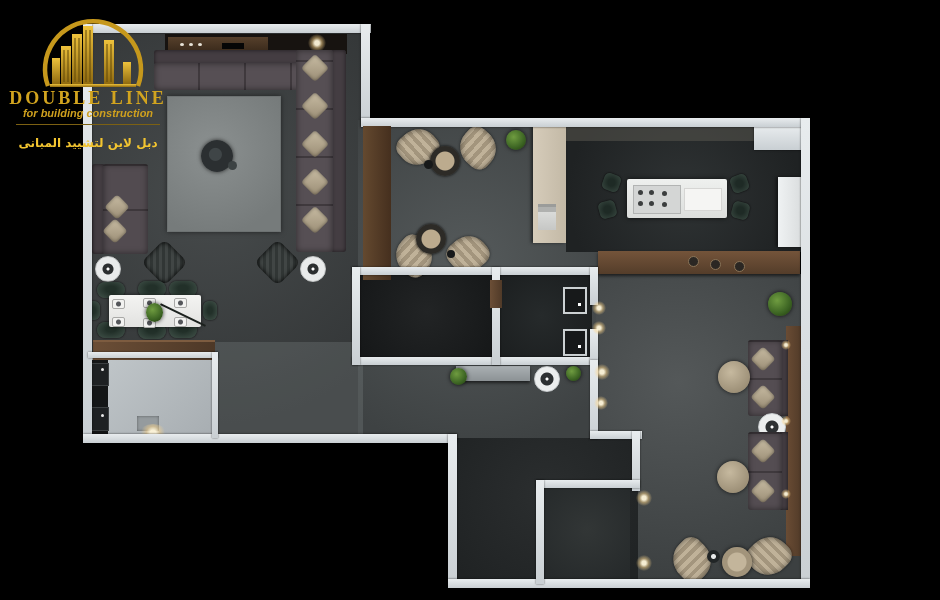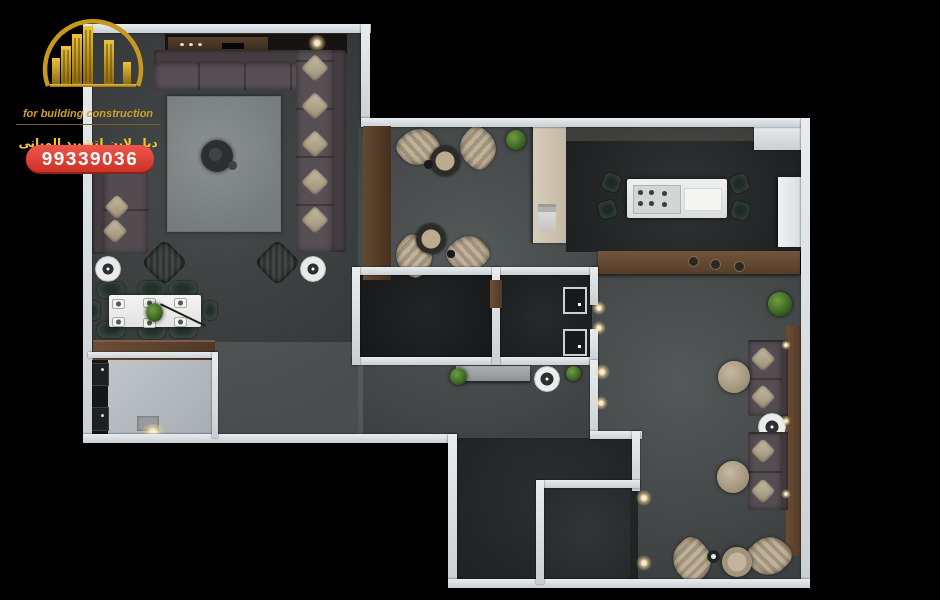--- a/index.html
+++ b/index.html
@@ -312,19 +312,19 @@
         <line x1="26" y1="38" x2="26" y2="70"></line>
           <line x1="30" y1="38" x2="30" y2="70"></line>
         <line x1="37" y1="26" x2="37" y2="70"></line>
           <line x1="41" y1="26" x2="41" y2="70"></line>
         <line x1="48" y1="18" x2="48" y2="70"></line>
           <line x1="52" y1="18" x2="52" y2="70"></line>
         <line x1="69" y1="32" x2="69" y2="70"></line>
           <line x1="73" y1="32" x2="73" y2="70"></line>
       </g>
     </svg>
+    <div class="brand-title">DOUBLE LINE</div>
     <div class="brand-sub">for building construction</div>
     <div class="brand-div"></div>
     <div class="brand-ar">دبل لاين لتشييد المبانى</div>
-    <div class="badge">99339036</div>
   </div>
 
 </div>
 
 </body></html>

